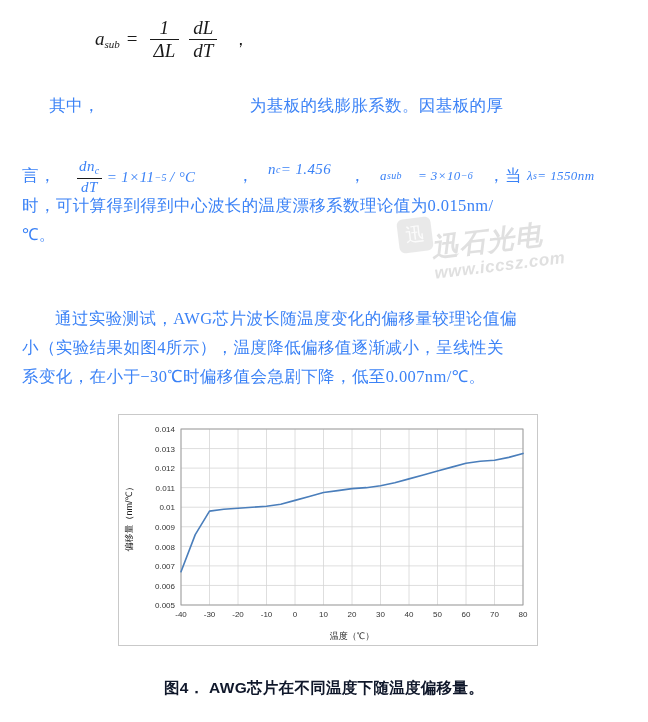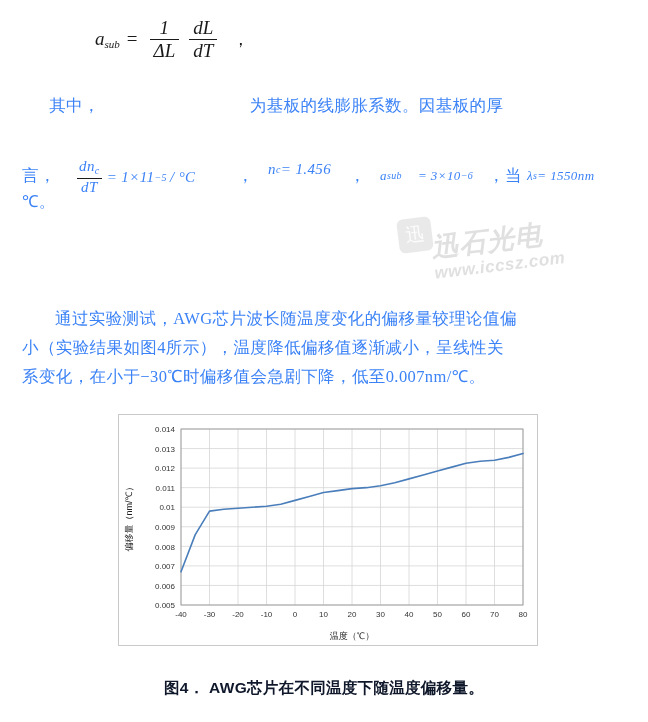--- a/index.html
+++ b/index.html
@@ -192,20 +192,21 @@
       </span>
 
       <span style="position:absolute; left:466px; top:12px;">，当</span>
 
       <span class="f-dn" style="position:absolute; left:505px; top:14px; font-size:13px;">
         <span>λ</span><span class="sub-s">s</span>
         <span style="">= 1550nm</span>
       </span>
     </div>
 
+    <div class="line" style="margin-top:4px;">时，可计算得到得到中心波长的温度漂移系数理论值为0.015nm/</div>
     <div class="line">℃。</div>
   </div>
 
   <div class="watermark">
     <div class="wm-badge">迅</div>
     <div class="wm-text">
       <div>迅石光电</div>
       <div style="font-size:17px; letter-spacing:0.5px; margin-top:-2px;">www.iccsz.com</div>
     </div>
   </div>

